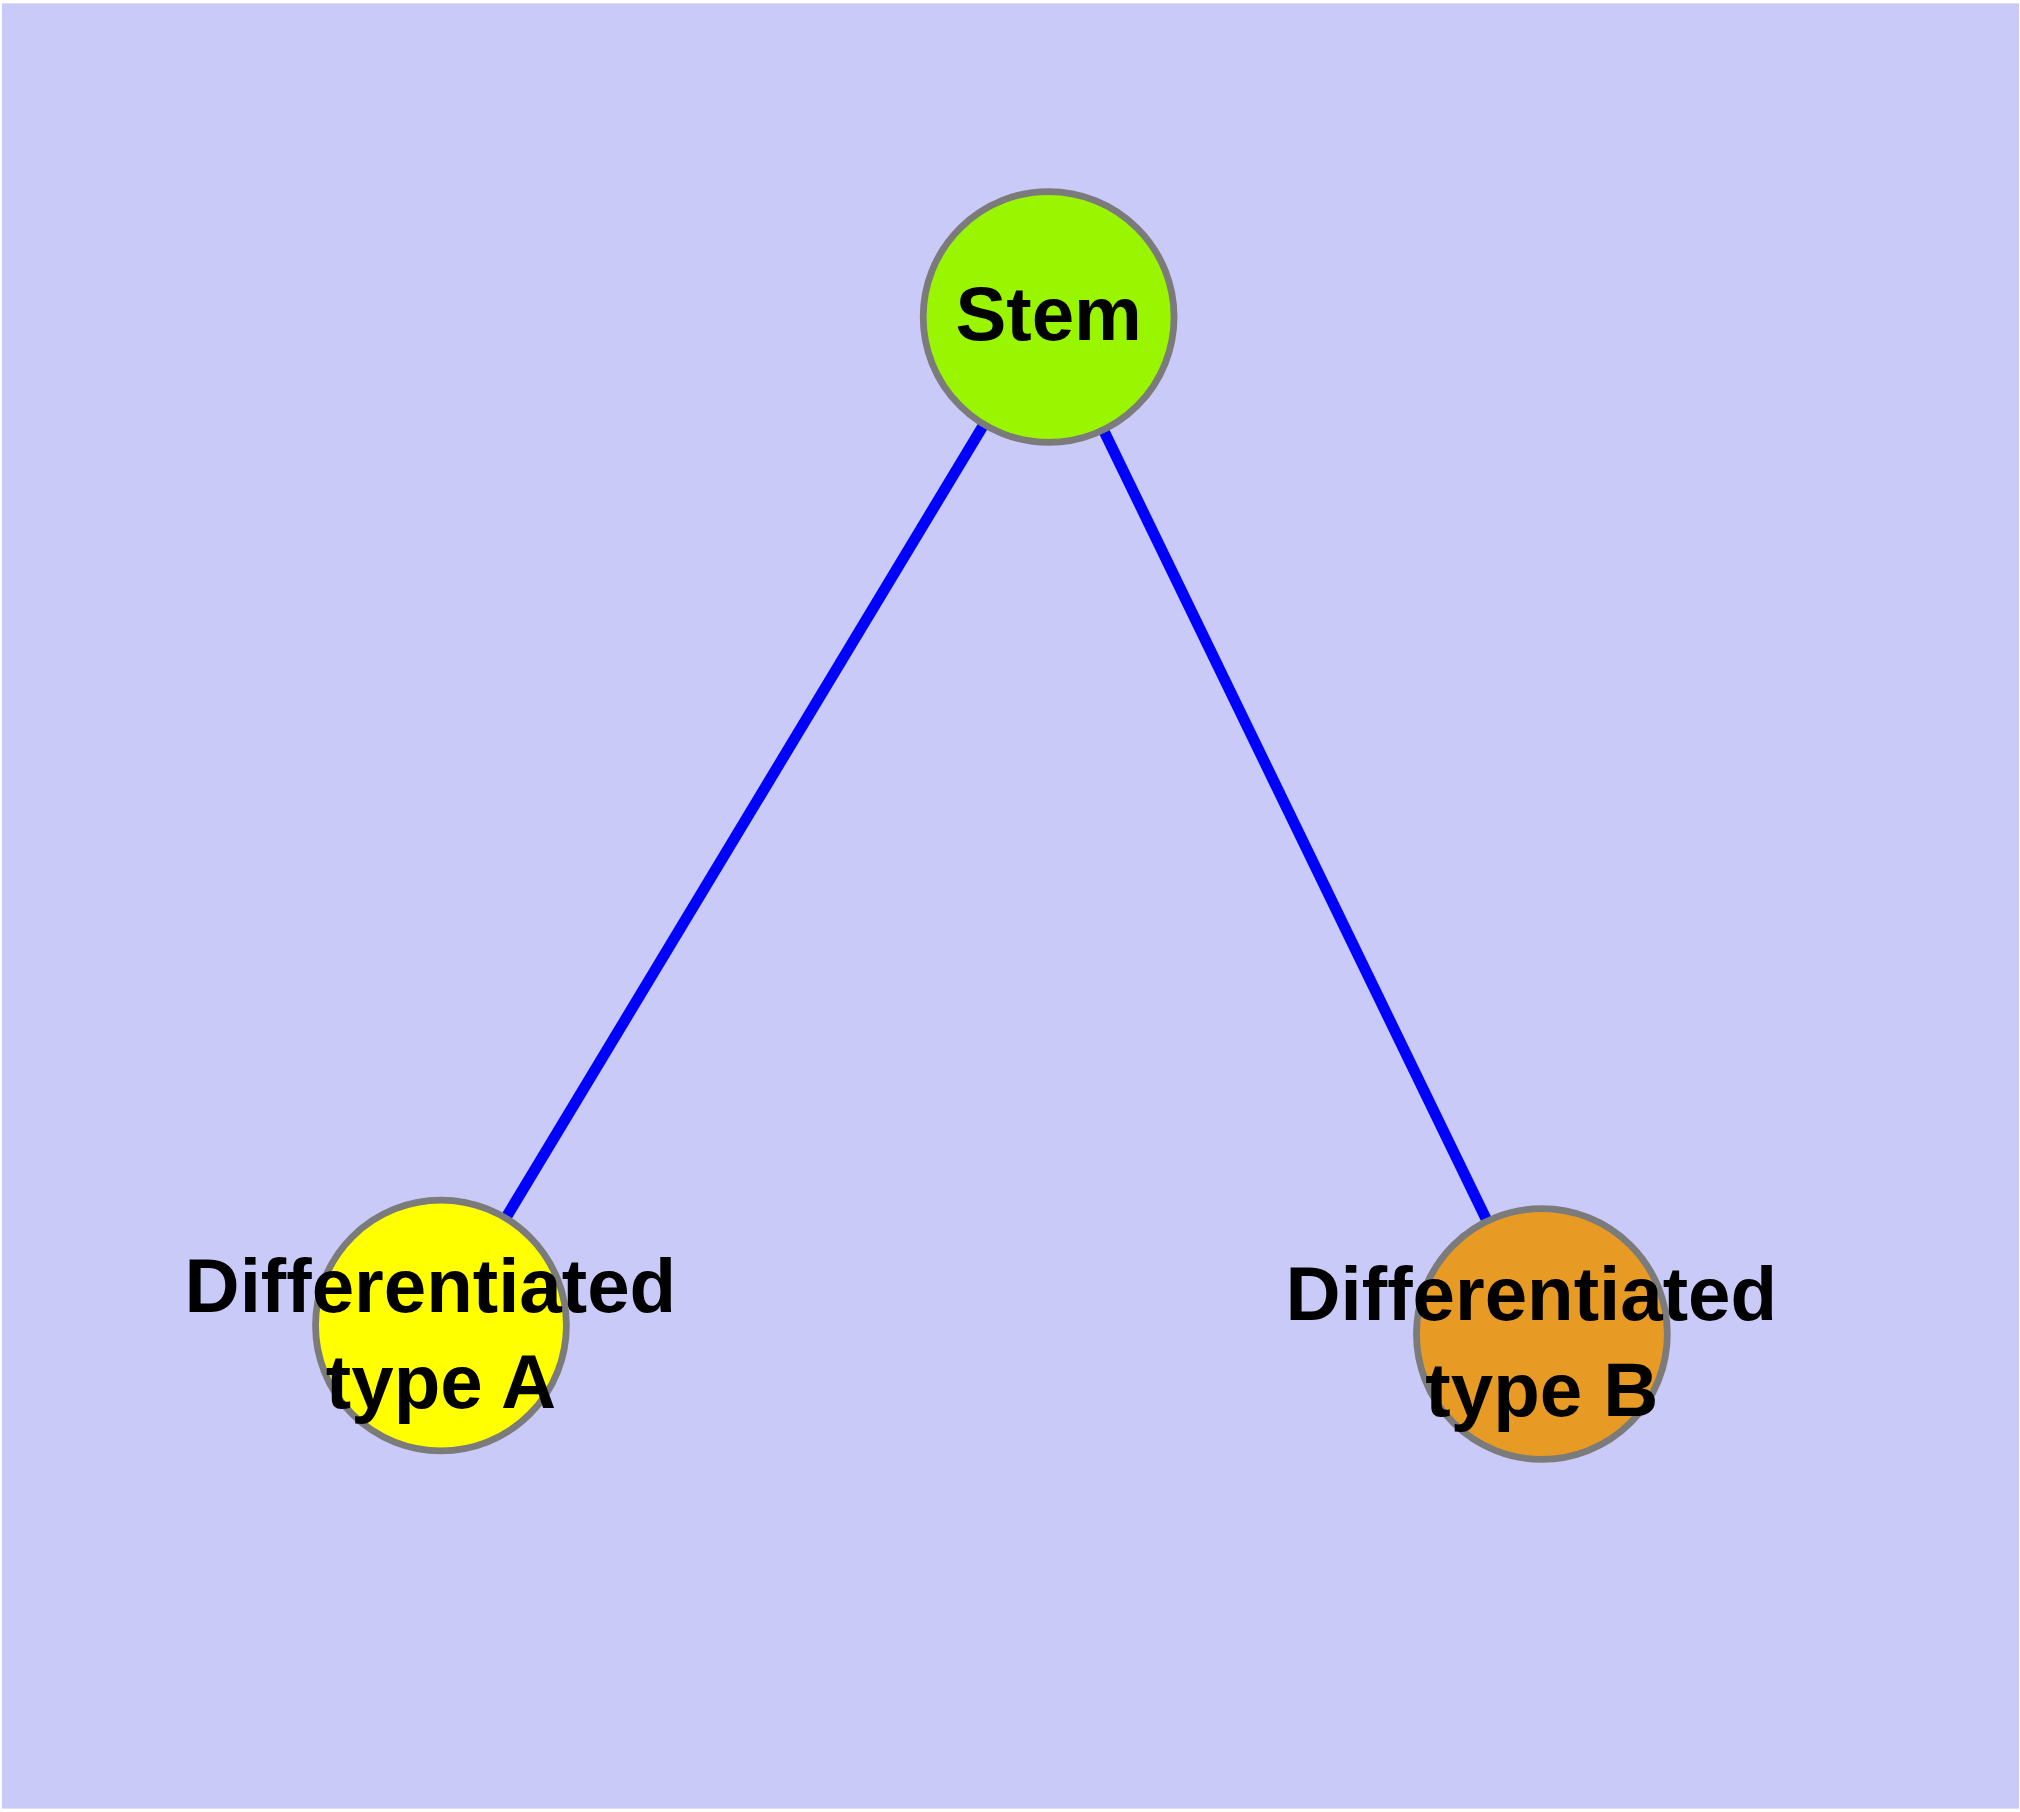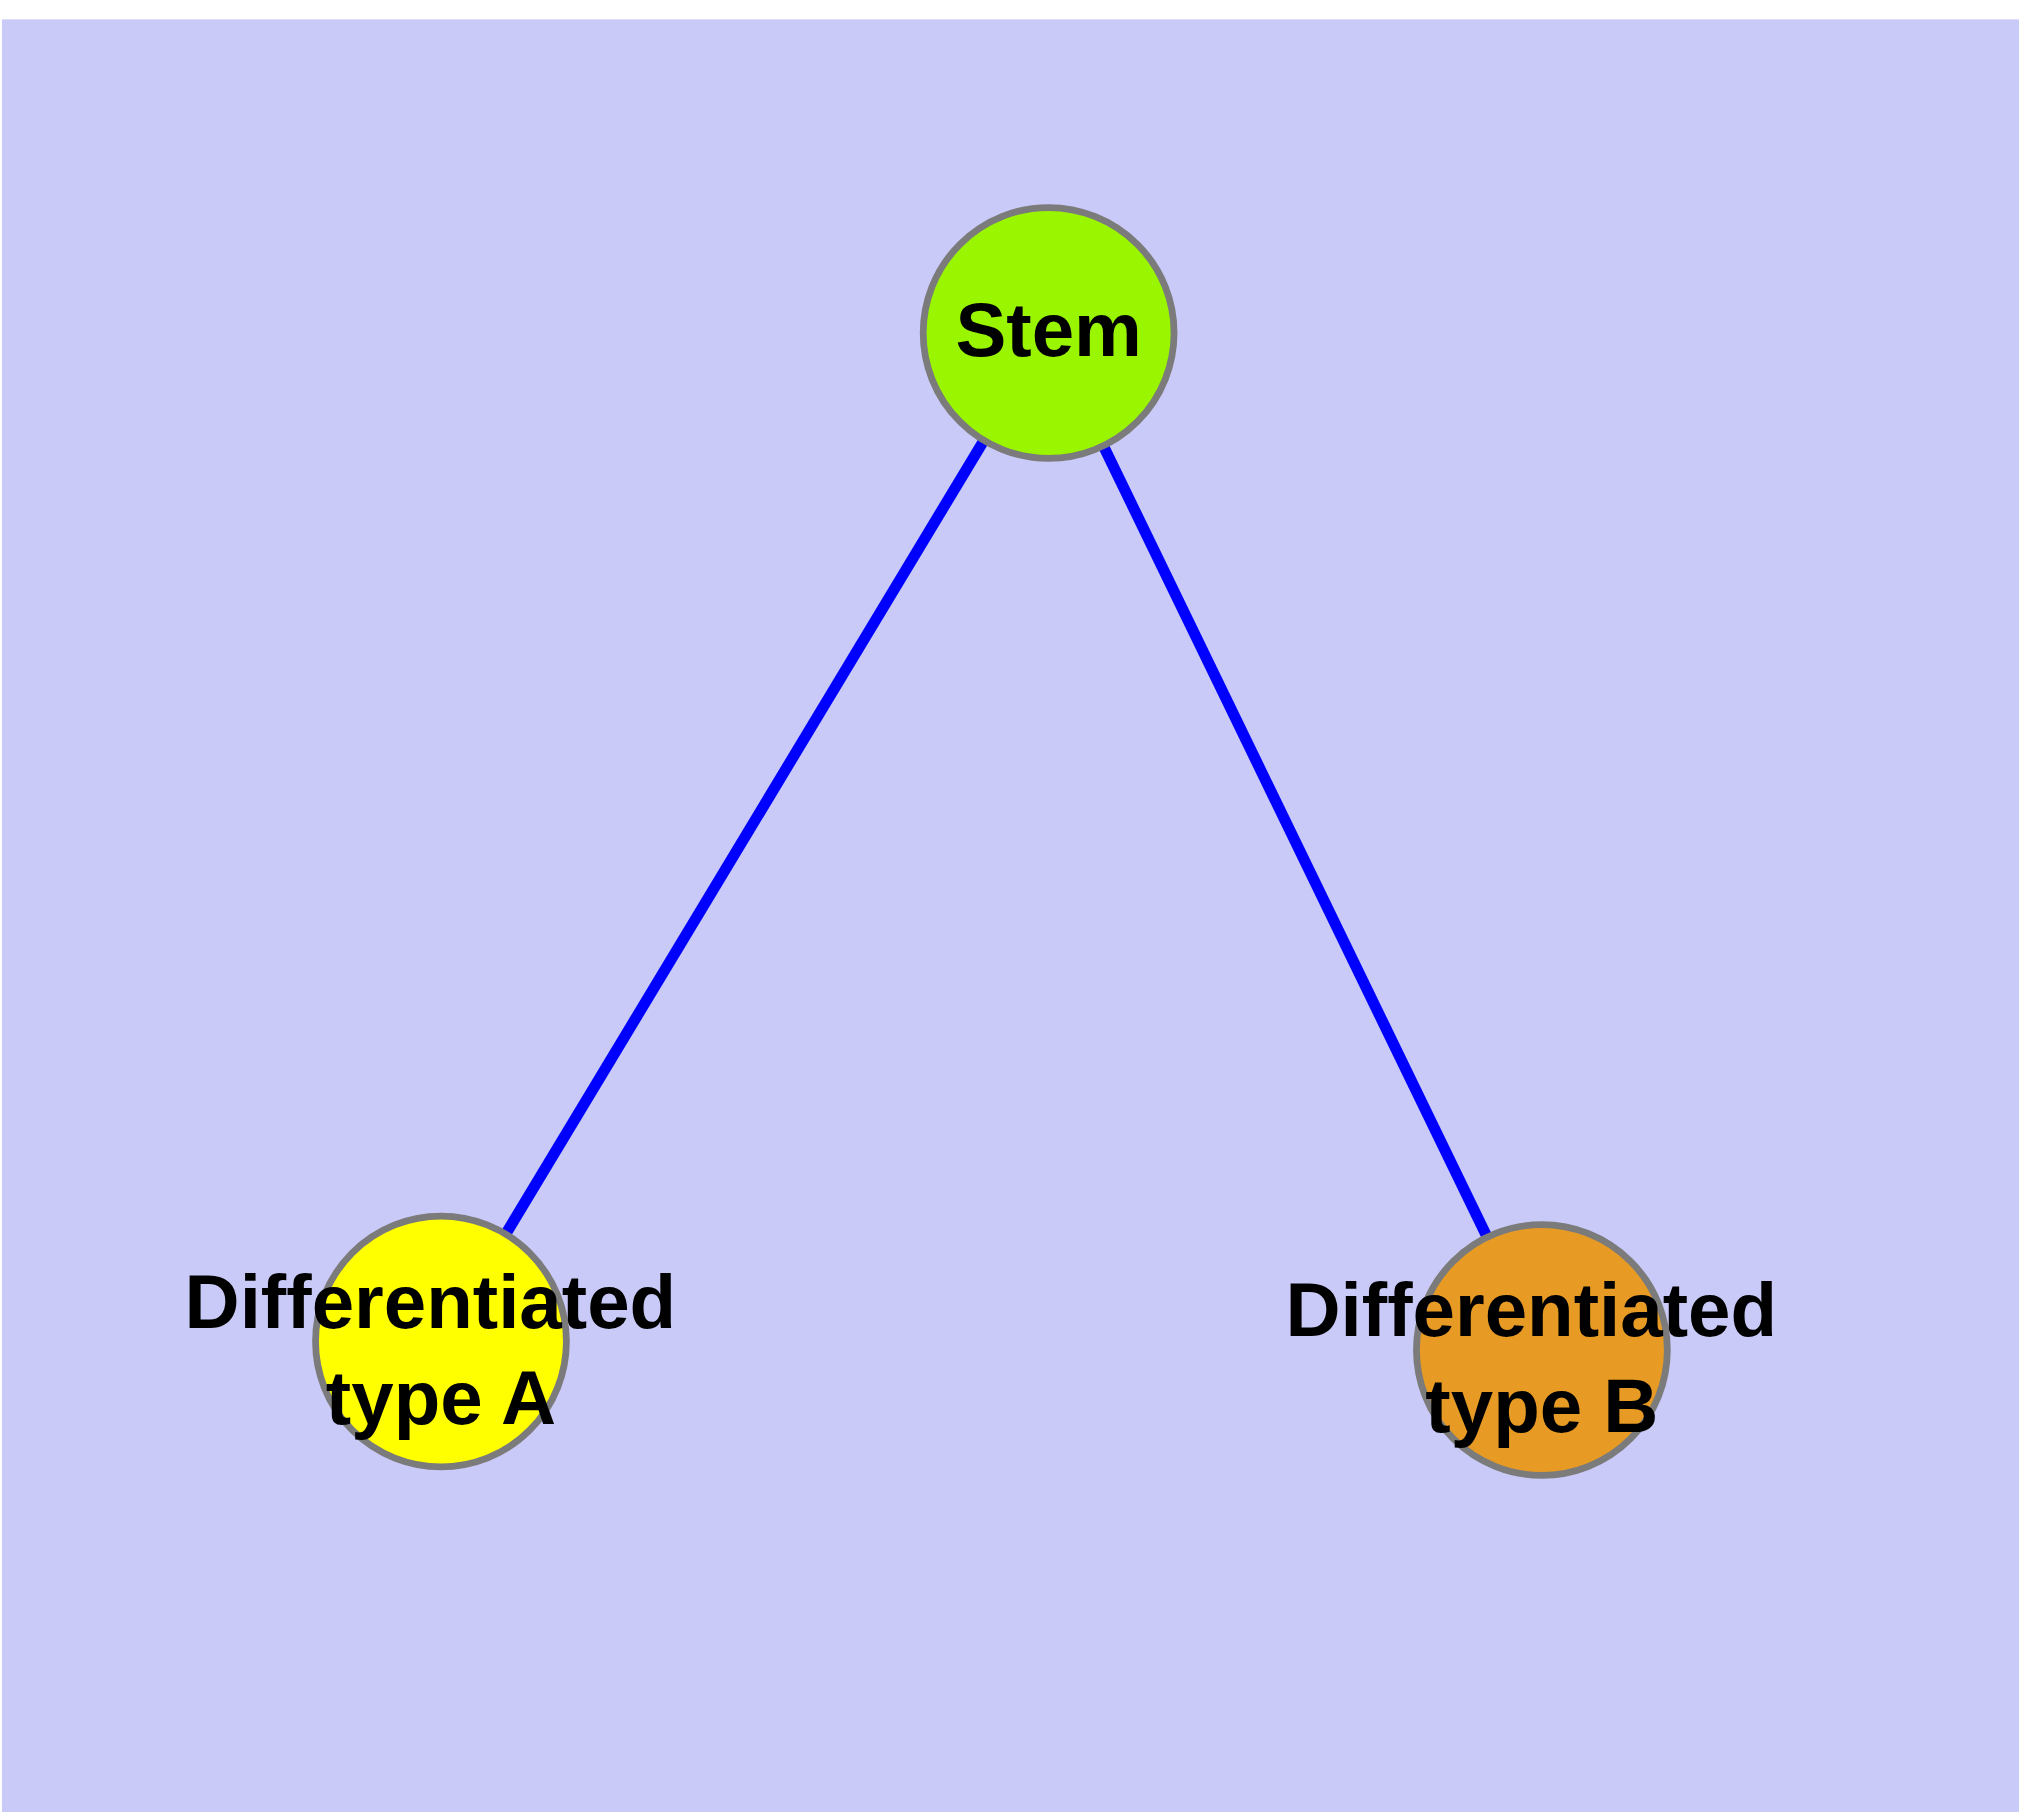--- a/index.html
+++ b/index.html
@@ -7,21 +7,20 @@
     padding: 0;
     background: #ffffff;
     width: 2021px;
     height: 1812px;
     overflow: hidden;
   }
   .diagram-wrap {
     width: 2021px;
     height: 1512px;
     position: relative;
-    margin-top: 16px;
   }
   svg {
     display: block;
     width: 2021px;
     height: 1812px;
   }
   .node-label {
     font-family: "Liberation Sans", sans-serif;
     font-weight: bold;
     font-size: 90px;

